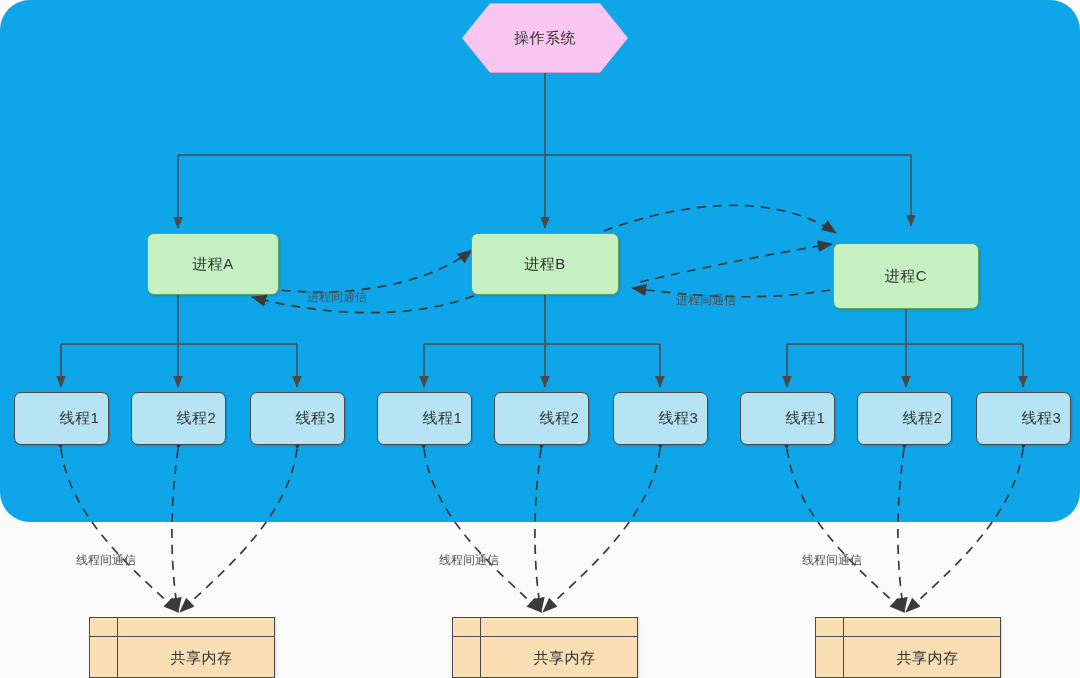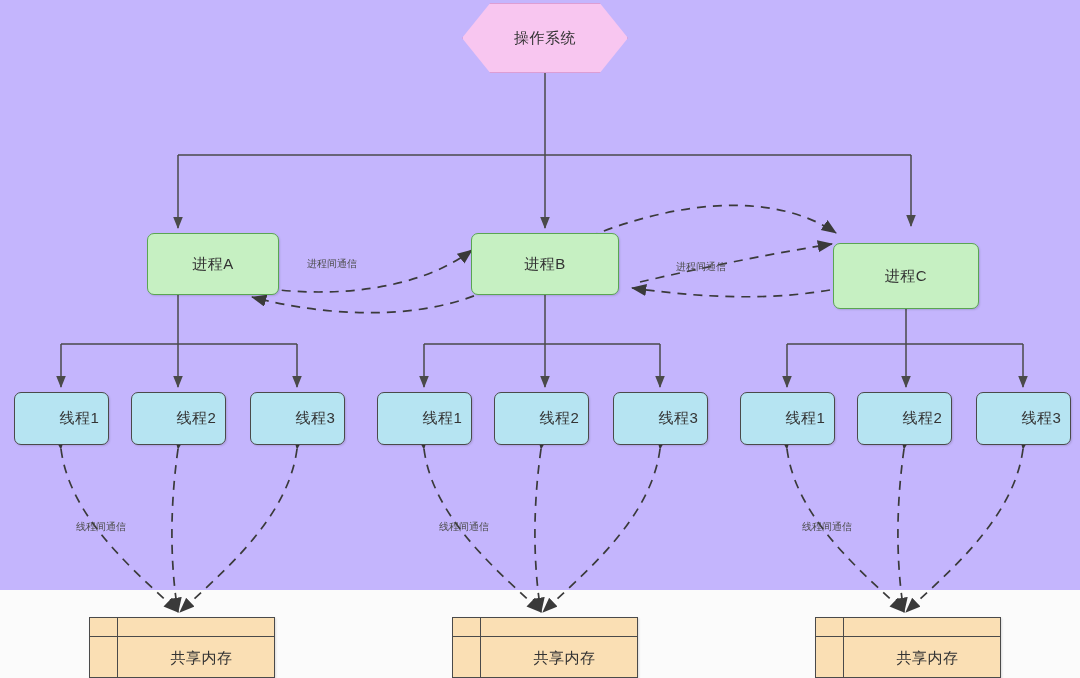--- a/index.html
+++ b/index.html
@@ -5,22 +5,23 @@
   * { box-sizing: border-box; }
   html, body {
     margin: 0; padding: 0;
     width: 1080px; height: 678px;
     background: #fbfbfb;
     font-family: "Liberation Sans", "DejaVu Sans", sans-serif;
     overflow: hidden;
   }
   #canvas {
     position: relative;
-    width: 1080px; height: 590px;
-    background: #c4b5fd;
+    width: 1080px; height: 522px;
+    background: #0ea5e9;
+    border-radius: 30px;
   }
   #edges {
     position: absolute; left: 0; top: 0;
     width: 1080px; height: 678px;
     pointer-events: none;
   }
   .node {
     position: absolute;
     display: flex;
     align-items: center;
@@ -72,25 +73,26 @@
     padding-left: 39px;
   }
   .mem-col {
     position: absolute;
     left: 27px; top: 0; bottom: 0;
     width: 0;
     border-left: 1.4px solid #4a4a4a;
   }
   .edge-label {
     position: absolute;
-    font-size: 10px;
+    font-size: 12px;
     color: #4d4d4d;
     white-space: nowrap;
     z-index: 4;
     background: transparent;
+    margin-top: 32px;
   }
 </style>
 </head>
 <body>
 
 <div id="canvas">
 
   <svg id="edges" viewBox="0 0 1080 678" width="1080" height="678">
     <defs>
       <marker id="ah" markerWidth="10" markerHeight="10" refX="8.4" refY="3.6" orient="auto" markerUnits="strokeWidth">

